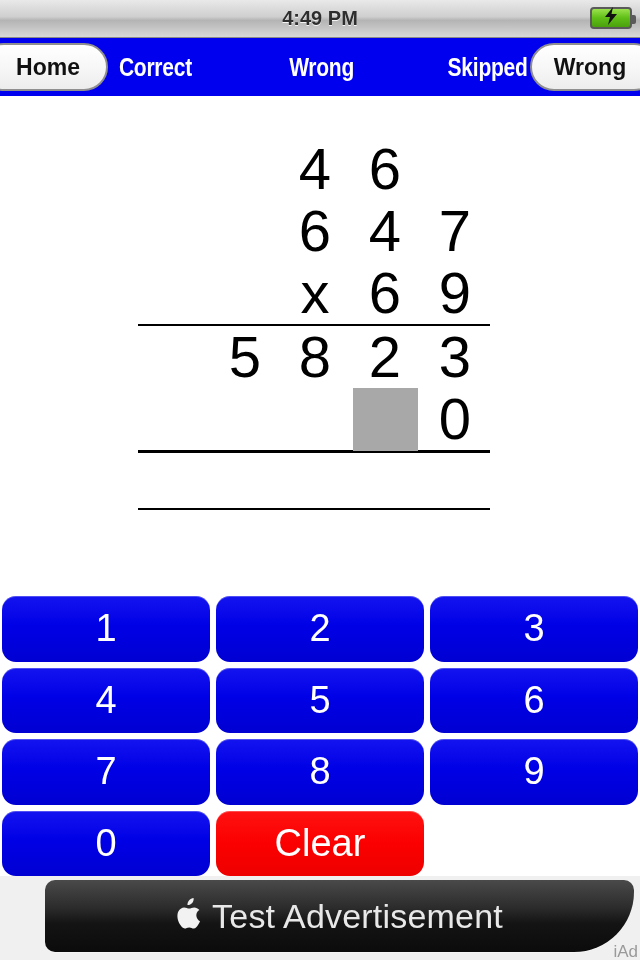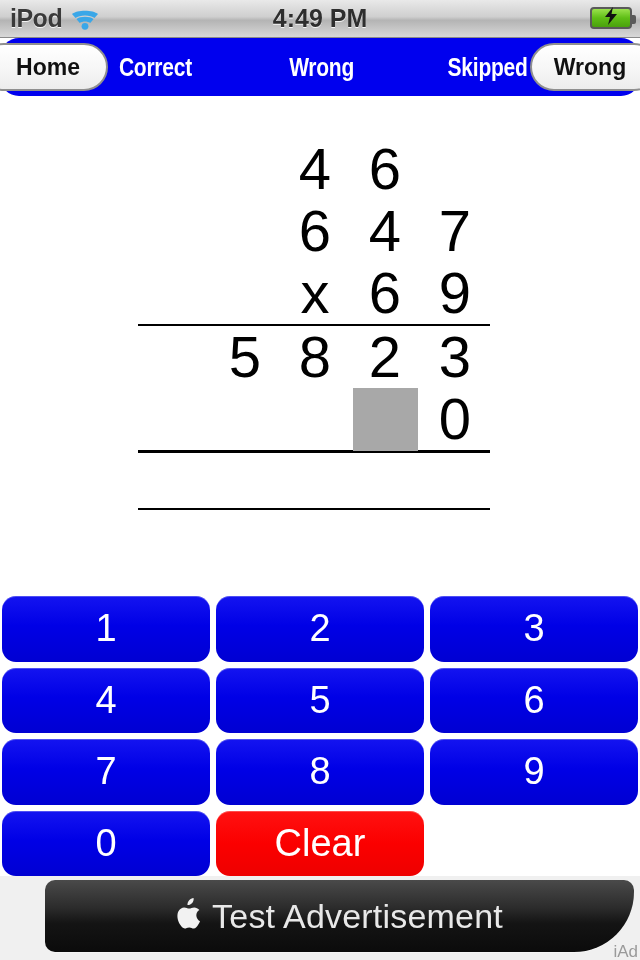--- a/index.html
+++ b/index.html
@@ -20,40 +20,40 @@
   }
   .sb-left { display:flex; align-items:center; padding-left:10px; gap:8px; }
   .sb-carrier {
     font-size:25px; font-weight:bold; color:#3a3a3a;
     letter-spacing:-0.5px; line-height:1;
     text-shadow:0 1px 0 rgba(255,255,255,.85);
   }
   .wifi-icon { width:30px; height:24px; position:relative; }
   .sb-time {
     position:absolute; left:0; right:0; text-align:center;
-    font-size:25px; font-weight:bold; color:#2e2e2e;
+    font-size:20px; font-weight:bold; color:#2e2e2e;
     text-shadow:0 1px 0 rgba(255,255,255,.85);
   }
   .sb-right { position:absolute; right:8px; top:7px; }
   .battery {
     width:42px; height:22px; border:2px solid #5a5a5a; border-radius:4px;
     background:linear-gradient(to bottom,#9ae24d 0%,#5fbe16 50%,#4aa10d 100%);
     position:relative;
   }
   .battery:after {
     content:""; position:absolute; right:-6px; top:6px;
     width:4px; height:9px; background:#5a5a5a; border-radius:0 2px 2px 0;
   }
   .bolt { position:absolute; left:50%; top:50%; transform:translate(-50%,-50%); }
 
   
   .navbar {
     position:absolute; left:0; top:38px; width:640px; height:58px;
     background:#0000ee;
-    display:flex; align-items:center;border-radius:19px;
+    display:flex; align-items:center;
   }
   .nav-pill {
     background:linear-gradient(to bottom,#ffffff 0%,#f7f7f7 50%,#ececec 100%);
     border:2px solid #8f8f8f;
     border-radius:26px;
     height:48px;
     display:flex; align-items:center; justify-content:center;
     font-size:23px; font-weight:bold; color:#111;
     padding:0 18px;
     position:absolute;
@@ -144,31 +144,20 @@
   }
   .ad-tag {
     position:absolute; right:2px; bottom:-2px;
     color:#9a9a9a; font-size:17px;
   }
 </style>
 </head>
 <body>
 
 <div class="statusbar">
-  <div class="sb-left">
-    <span class="sb-carrier">iPod</span>
-    <span class="wifi-icon">
-      <svg width="30" height="24" viewBox="0 0 30 24">
-        <path d="M15 19.5 a3 3 0 0 0 0 0.1 z" fill="none"></path>
-        <path d="M2 7 C7 2.5 23 2.5 28 7 L24.5 11 C20.5 7.5 9.5 7.5 5.5 11 Z" fill="#3aa7e8"></path>
-        <path d="M6.5 12.2 C10 9 20 9 23.5 12.2 L20.2 16 C17.8 14 12.2 14 9.8 16 Z" fill="#3aa7e8"></path>
-        <circle cx="15" cy="19.3" r="3.4" fill="#3aa7e8"></circle>
-      </svg>
-    </span>
-  </div>
   <div class="sb-time">4:49 PM</div>
   <div class="sb-right">
     <div class="battery">
       <span class="bolt">
         <svg width="14" height="18" viewBox="0 0 14 18">
             <polygon points="9,0 1,10 6,10 4,18 13,7 7.5,7" fill="#111"></polygon>
           </svg>
       </span>
     </div>
   </div>

